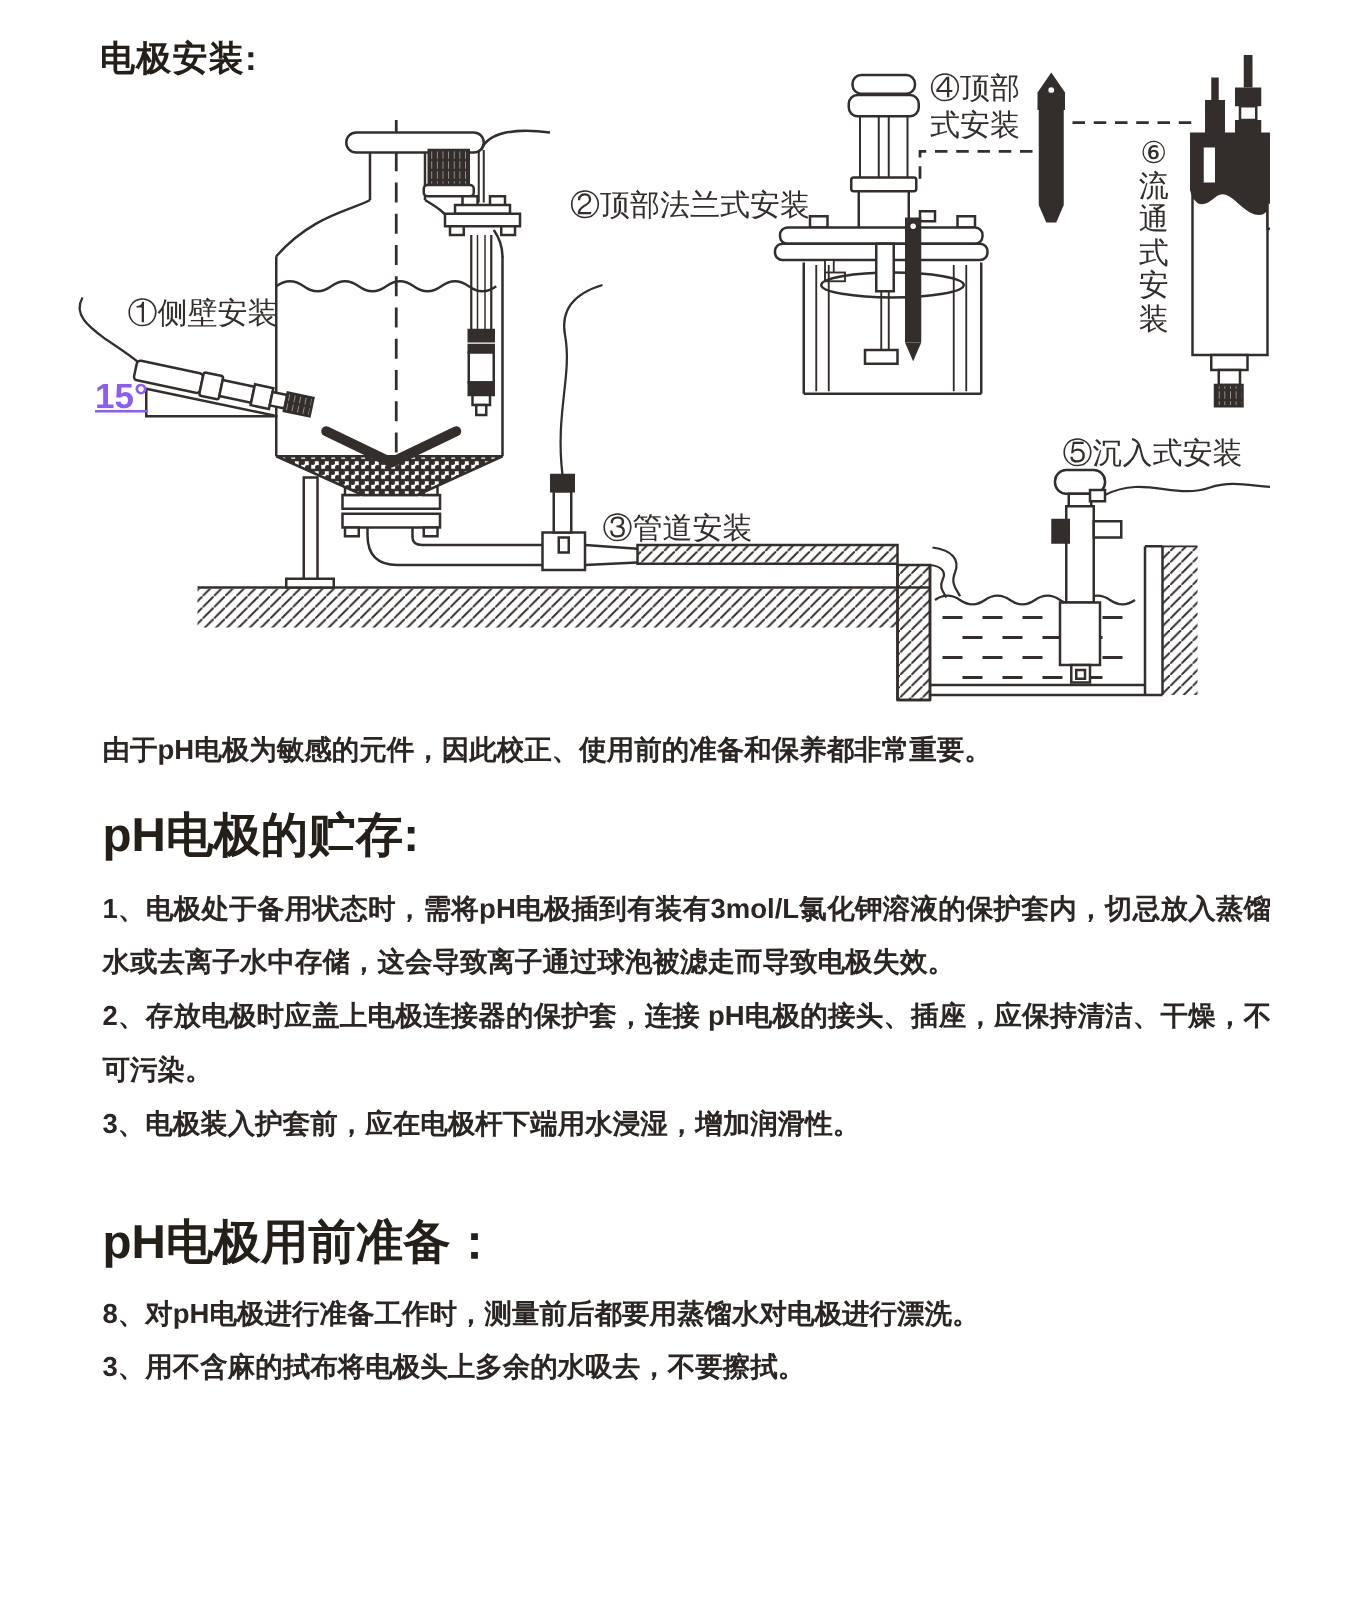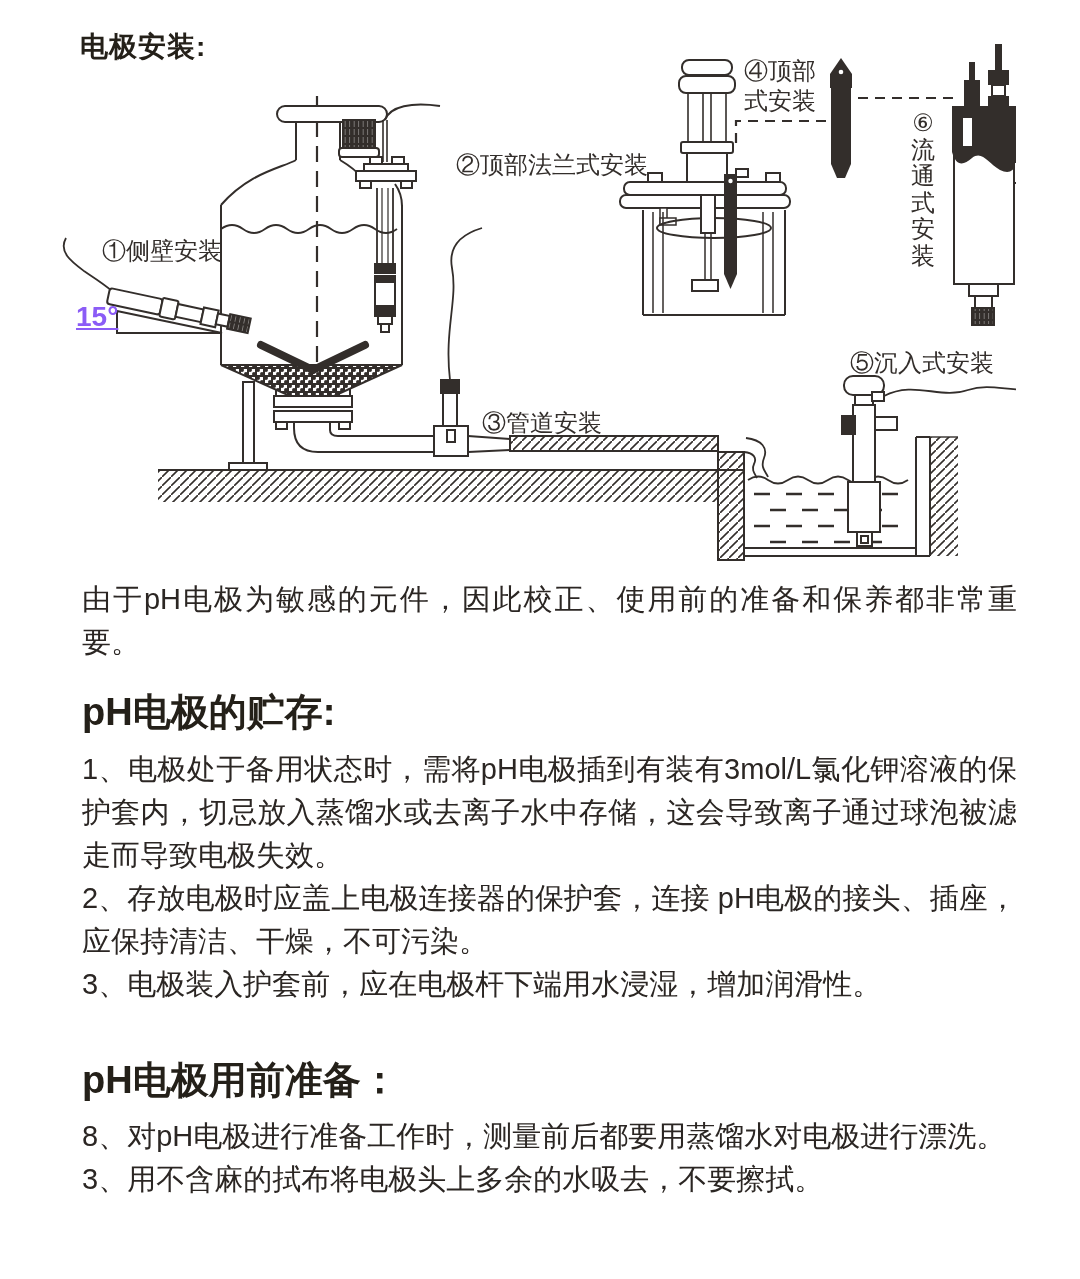--- a/index.html
+++ b/index.html
@@ -12,21 +12,21 @@
   .angle-label{position:absolute;font-family:"Liberation Sans",sans-serif;font-weight:bold;
           font-size:28px;color:#8b5cf6;text-decoration:underline;}
   .note{position:absolute;left:24px;top:347px;width:188px;
         font-family:"Liberation Serif",serif;font-size:20px;line-height:25.5px;
         color:#332e2b;text-align:justify;}
   .page-title{position:absolute;left:80px;top:28px;font-size:28px;font-weight:bold;
         color:#242019;letter-spacing:1px;}
   .content{position:absolute;left:82px;top:578px;width:935px;}
   .content h2{font-size:38px;font-weight:bold;color:#242019;margin:0 0 12px 0;line-height:1.2;}
   .content h2.gap{margin-top:52px;}
-  .content p{font-size:29px;font-weight:400;color:#2b2623;margin:0;line-height:43px;
+  .content p{font-size:22px;font-weight:700;color:#2b2623;margin:0;line-height:43px;
              text-align:justify;}
   .content p.para-gap{margin-bottom:26px;}
 </style>
 </head>
 <body>
 
 <div class="page">
 
   <div class="page-title">电极安装:</div>
 

